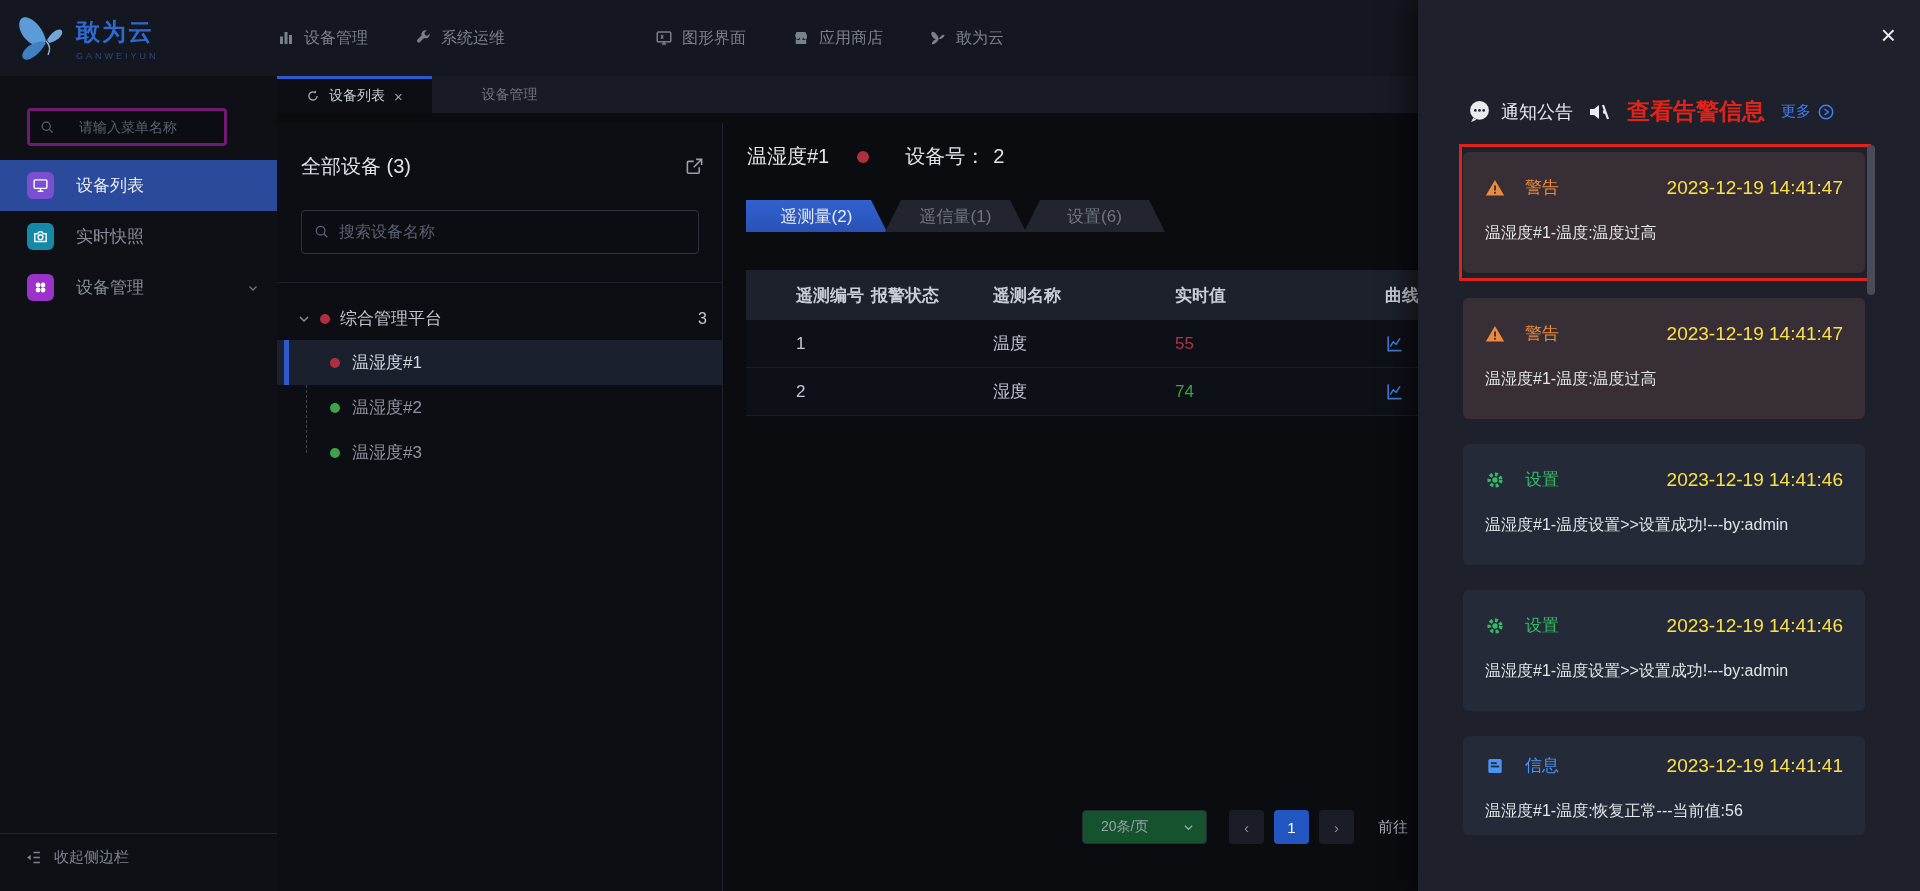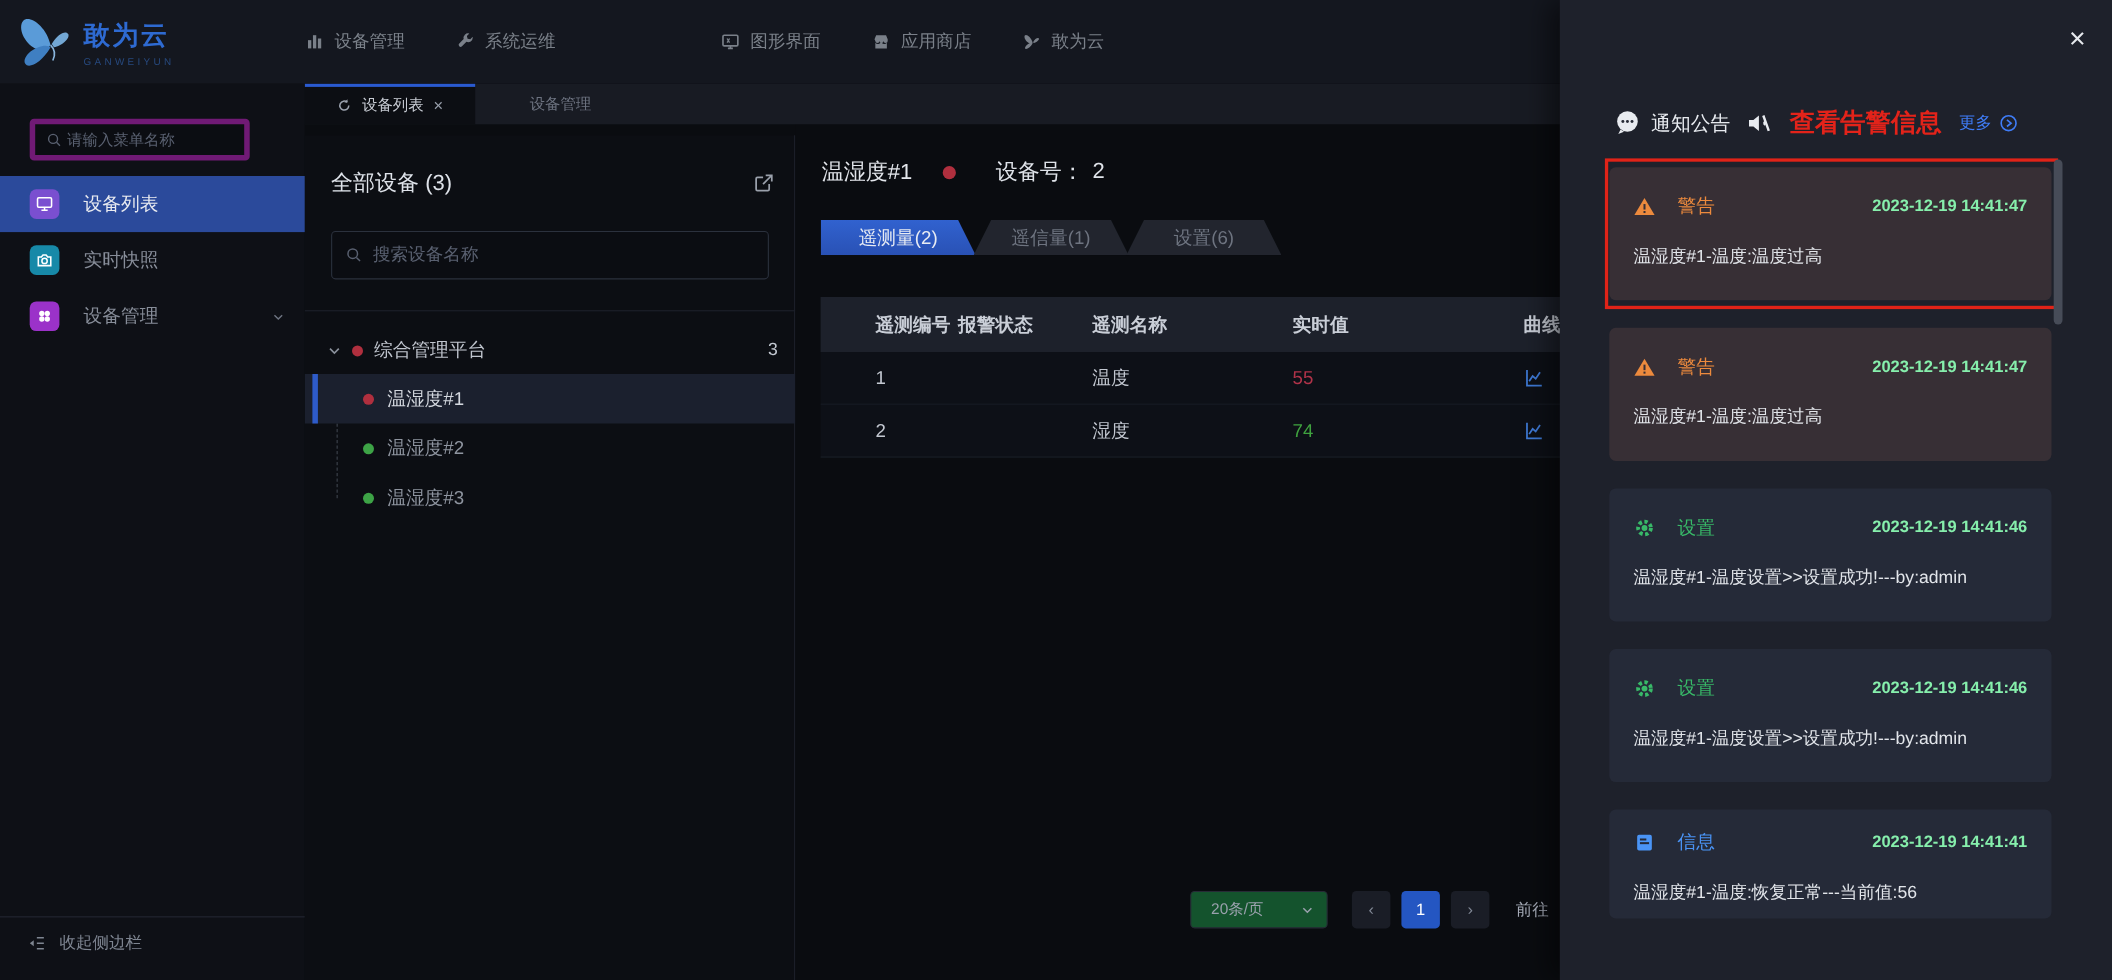--- a/index.html
+++ b/index.html
@@ -19,22 +19,22 @@
 
   
   .tabbar { position:absolute; left:277px; top:76px; width:1643px; height:37px; background:#181b23; display:flex; z-index:1; }
   .tab { width:155px; display:flex; align-items:center; justify-content:center; gap:9px; font-size:14px; color:#6d7380; }
   .tab.active { background:#0c0e13; border-top:3px solid #2a5ad0; color:#c8ccd4; }
   .tab .ticon { width:14px; height:14px; color:#9aa1ad; }
   .tab-close { color:#9aa1ad; font-size:15px; line-height:1; }
 
   
   .sidebar { position:absolute; left:0; top:76px; width:277px; height:815px; background:#0e1016; z-index:1; }
-  .side-search { position:absolute; left:27px; top:32px; width:200px; height:38px; background:#0b0d12; border:5px solid #701a75;
-    border-radius:4px; display:flex; align-items:center; padding:0 10px; gap:4px; }
+  .side-search { position:absolute; left:27px; top:32px; width:200px; height:38px; background:#0b0d12; border:3px solid #701a75;
+    border-radius:4px; display:flex; align-items:center; padding:0 10px; gap:24px; }
   .side-search svg { width:15px; height:15px; color:#596070; flex:none; }
   .side-search input { background:transparent; border:none; outline:none; color:#aab0ba; font-size:14px; width:100%; font-family:inherit; }
   .side-search input::placeholder { color:#596070; }
   .menu { position:absolute; left:0; top:84px; width:277px; }
   .menu-item { height:51px; display:flex; align-items:center; padding-left:27px; gap:22px; color:#878d99; font-size:17px; cursor:pointer; position:relative; }
   .menu-item.active { background:#2b4a9b; color:#e9ebf0; }
   .menu-tile { width:27px; height:27px; border-radius:6px; display:flex; align-items:center; justify-content:center; flex:none; }
   .tile-purple { background:#7a4fd0; } .tile-teal { background:#1789a8; } .tile-magenta { background:#9b32c9; }
   .menu-tile svg { width:17px; height:17px; }
   .menu-chevron { position:absolute; right:18px; width:12px; height:12px; color:#6d7380; }
@@ -105,21 +105,21 @@
   .np-more-ic { margin-left:6px; width:18px; height:18px; cursor:pointer; }
   .cards { position:absolute; left:45px; top:152px; width:402px; display:flex; flex-direction:column; gap:25px; }
   .card { height:121px; border-radius:6px; padding:24px 22px; }
   .card:last-child { height:99px; padding-top:18px; }
   .card.warn { background:#372f35; }
   .card.cool { background:#252a38; }
   .card-top { display:flex; align-items:center; }
   .card-top svg { width:20px; height:20px; }
   .card-type { margin-left:20px; font-size:17px; }
   .type-warning { color:#ec8a3d; } .type-setting { color:#38b968; } .type-info { color:#4a94f6; }
-  .card-time { margin-left:auto; color:#86efac; font-size:15px; font-weight:700; }
+  .card-time { margin-left:auto; color:#fde047; font-size:19px; font-weight:400; }
   .card-body { margin-top:24px; color:#e2e5ea; font-size:16px; }
   .annotation-box { position:absolute; left:41px; top:144px; width:412px; height:137px; border:3px solid #e02318; pointer-events:none; }
   .np-scrollbar { position:absolute; left:449px; top:145px; width:8px; height:150px; border-radius:4px; background:#474c58; cursor:pointer; }
 </style>
 </head>
 <body>
 
 <div class="navbar">
   <div class="logo">
     <span>

